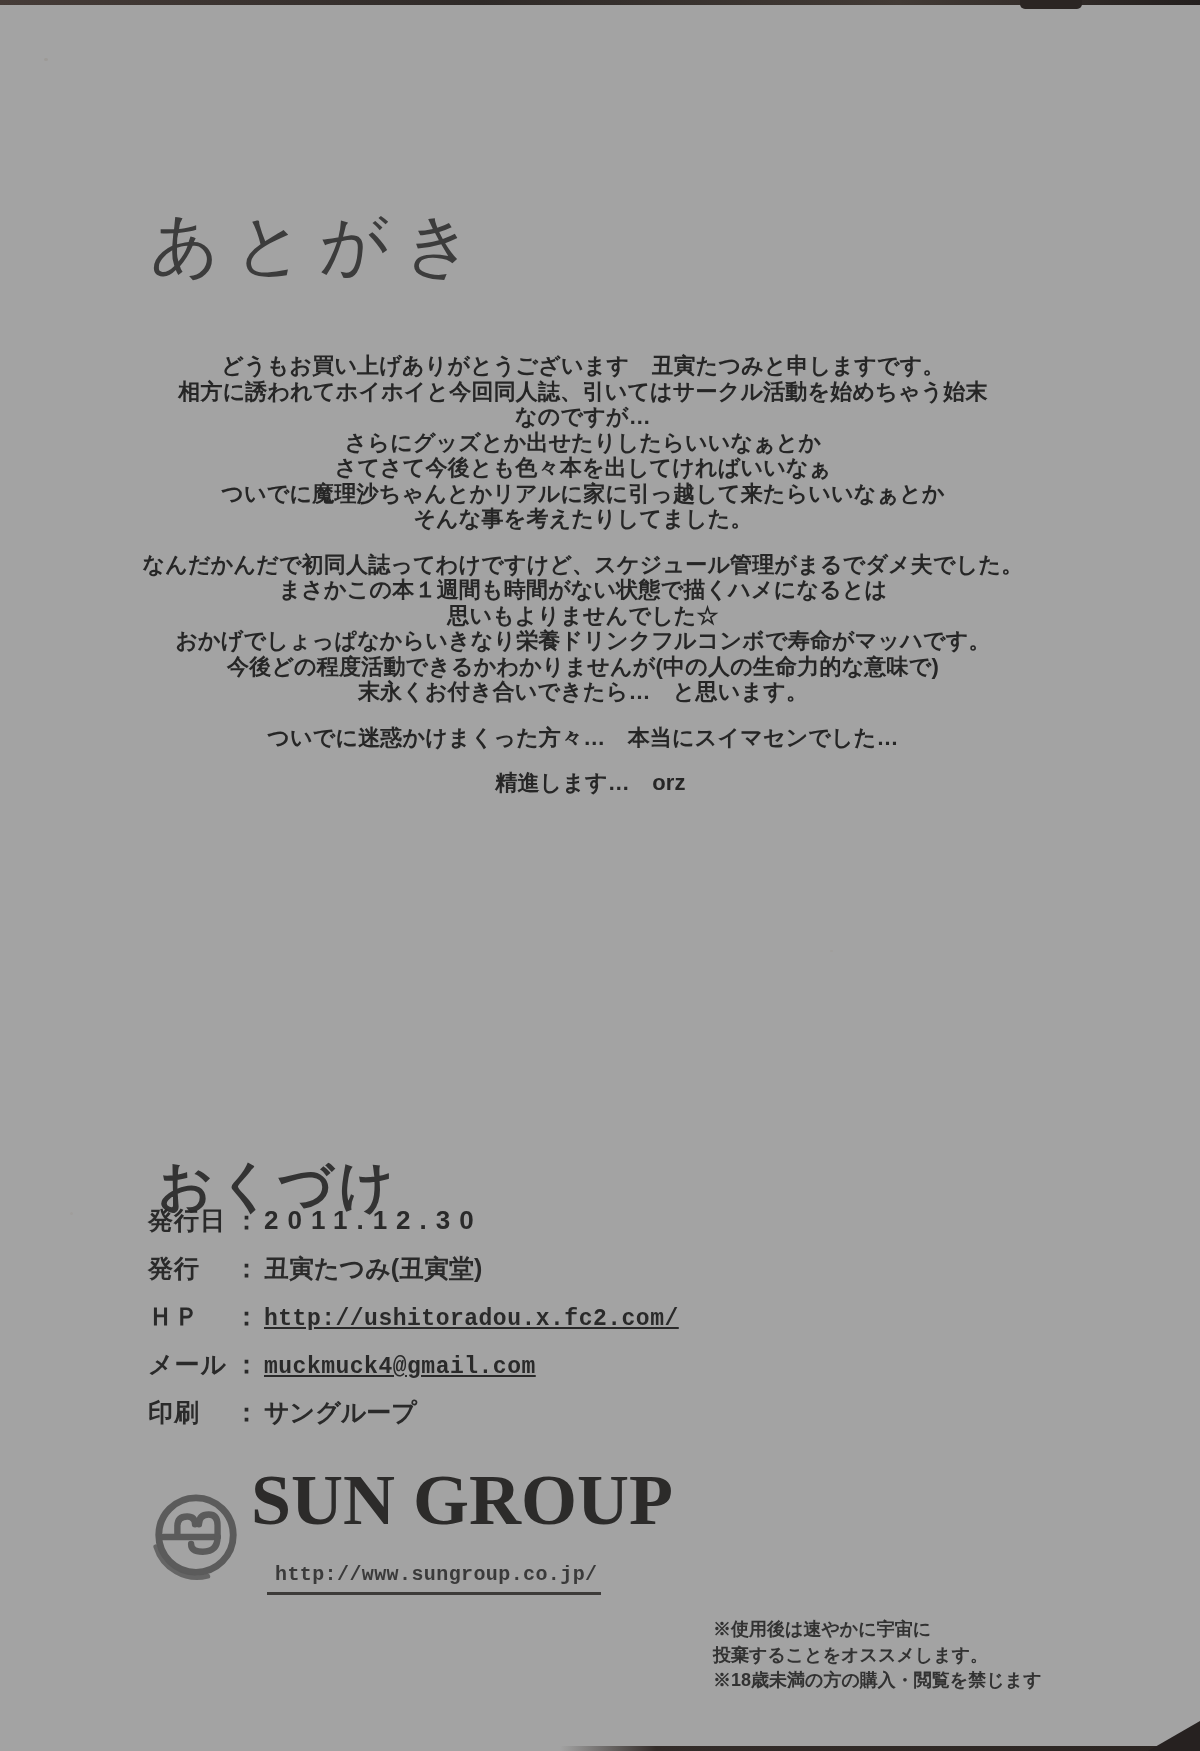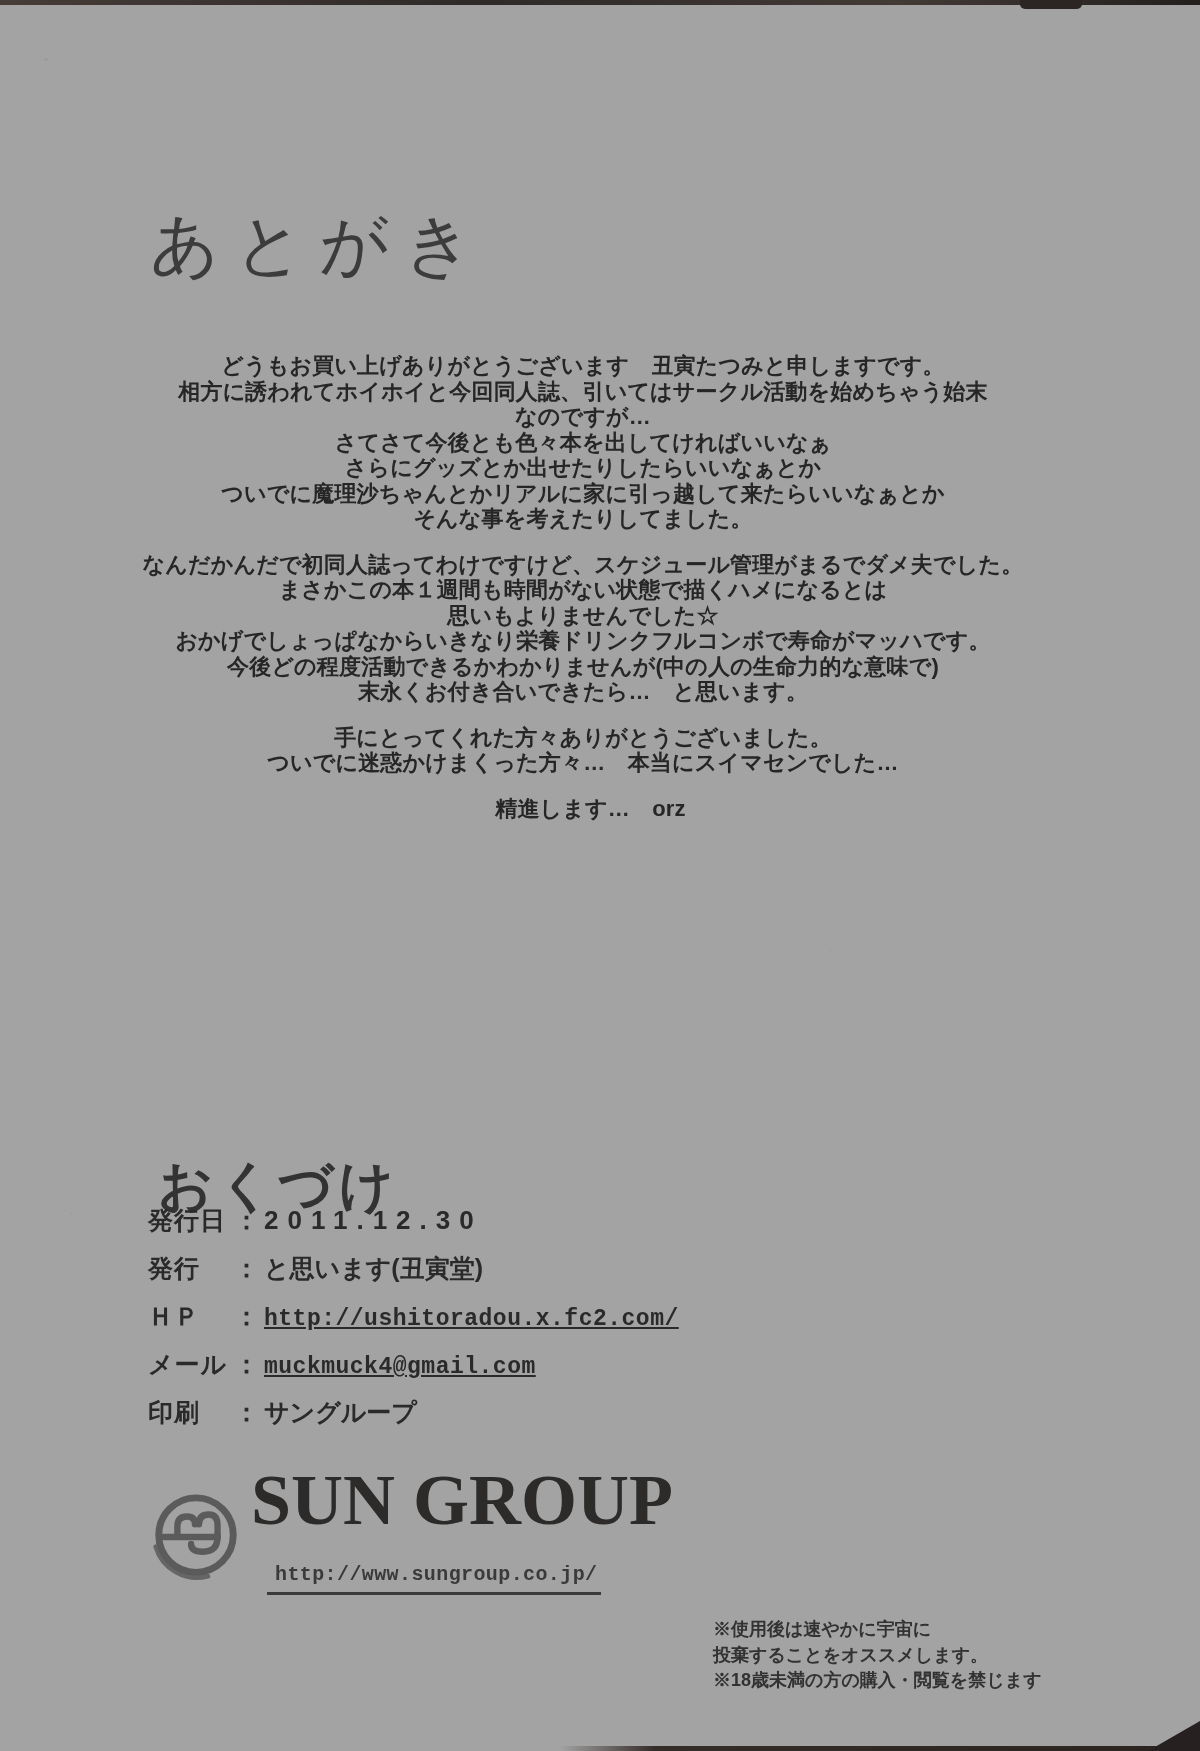--- a/index.html
+++ b/index.html
@@ -93,54 +93,53 @@
   <div class="speck speck2"></div>
   <div class="speck speck3"></div>
 
   <div class="afterword-title">あとがき</div>
 
   <div class="afterword-body">
     <div class="para">
       <div class="tline">どうもお買い上げありがとうございます　丑寅たつみと申しますです。</div>
       <div class="tline">相方に誘われてホイホイと今回同人誌、引いてはサークル活動を始めちゃう始末</div>
       <div class="tline">なのですが…</div>
+      <div class="tline">さらにグッズとか出せたりしたらいいなぁとか</div>
       <div class="tline">さてさて今後とも色々本を出してければいいなぁ</div>
-      <div class="tline">さらにグッズとか出せたりしたらいいなぁとか</div>
       <div class="tline">ついでに魔理沙ちゃんとかリアルに家に引っ越して来たらいいなぁとか</div>
       <div class="tline">そんな事を考えたりしてました。</div>
     </div>
     <div class="para">
       <div class="tline">なんだかんだで初同人誌ってわけですけど、スケジュール管理がまるでダメ夫でした。</div>
       <div class="tline">まさかこの本１週間も時間がない状態で描くハメになるとは</div>
       <div class="tline">思いもよりませんでした☆</div>
       <div class="tline">おかげでしょっぱなからいきなり栄養ドリンクフルコンボで寿命がマッハです。</div>
       <div class="tline">今後どの程度活動できるかわかりませんが(中の人の生命力的な意味で)</div>
       <div class="tline">末永くお付き合いできたら…　と思います。</div>
     </div>
     <div class="para">
-      <div class="tline">手にとってくれた方々ありがとうございました。</div>
       <div class="tline">ついでに迷惑かけまくった方々…　本当にスイマセンでした…</div>
     </div>
     <div class="para para--signoff">
       <div class="tline">精進します…　orz</div>
     </div>
   </div>
 
   <div class="colophon-title">おくづけ</div>
 
   <div class="colophon-rows">
     <div class="colophon-row">
       <span class="row-label">発行日</span>
       <span class="row-sep">：</span>
       <span class="row-value row-value--date">2011.12.30</span>
     </div>
     <div class="colophon-row">
       <span class="row-label">発行</span>
       <span class="row-sep">：</span>
-      <span class="row-value">と思います(丑寅堂)</span>
+      <span class="row-value">丑寅たつみ(丑寅堂)</span>
     </div>
     <div class="colophon-row">
       <span class="row-label">ＨＰ</span>
       <span class="row-sep">：</span>
       <span class="row-value row-value--mono">http://ushitoradou.x.fc2.com/</span>
     </div>
     <div class="colophon-row">
       <span class="row-label">メール</span>
       <span class="row-sep">：</span>
       <span class="row-value row-value--mono">muckmuck4@gmail.com</span>

